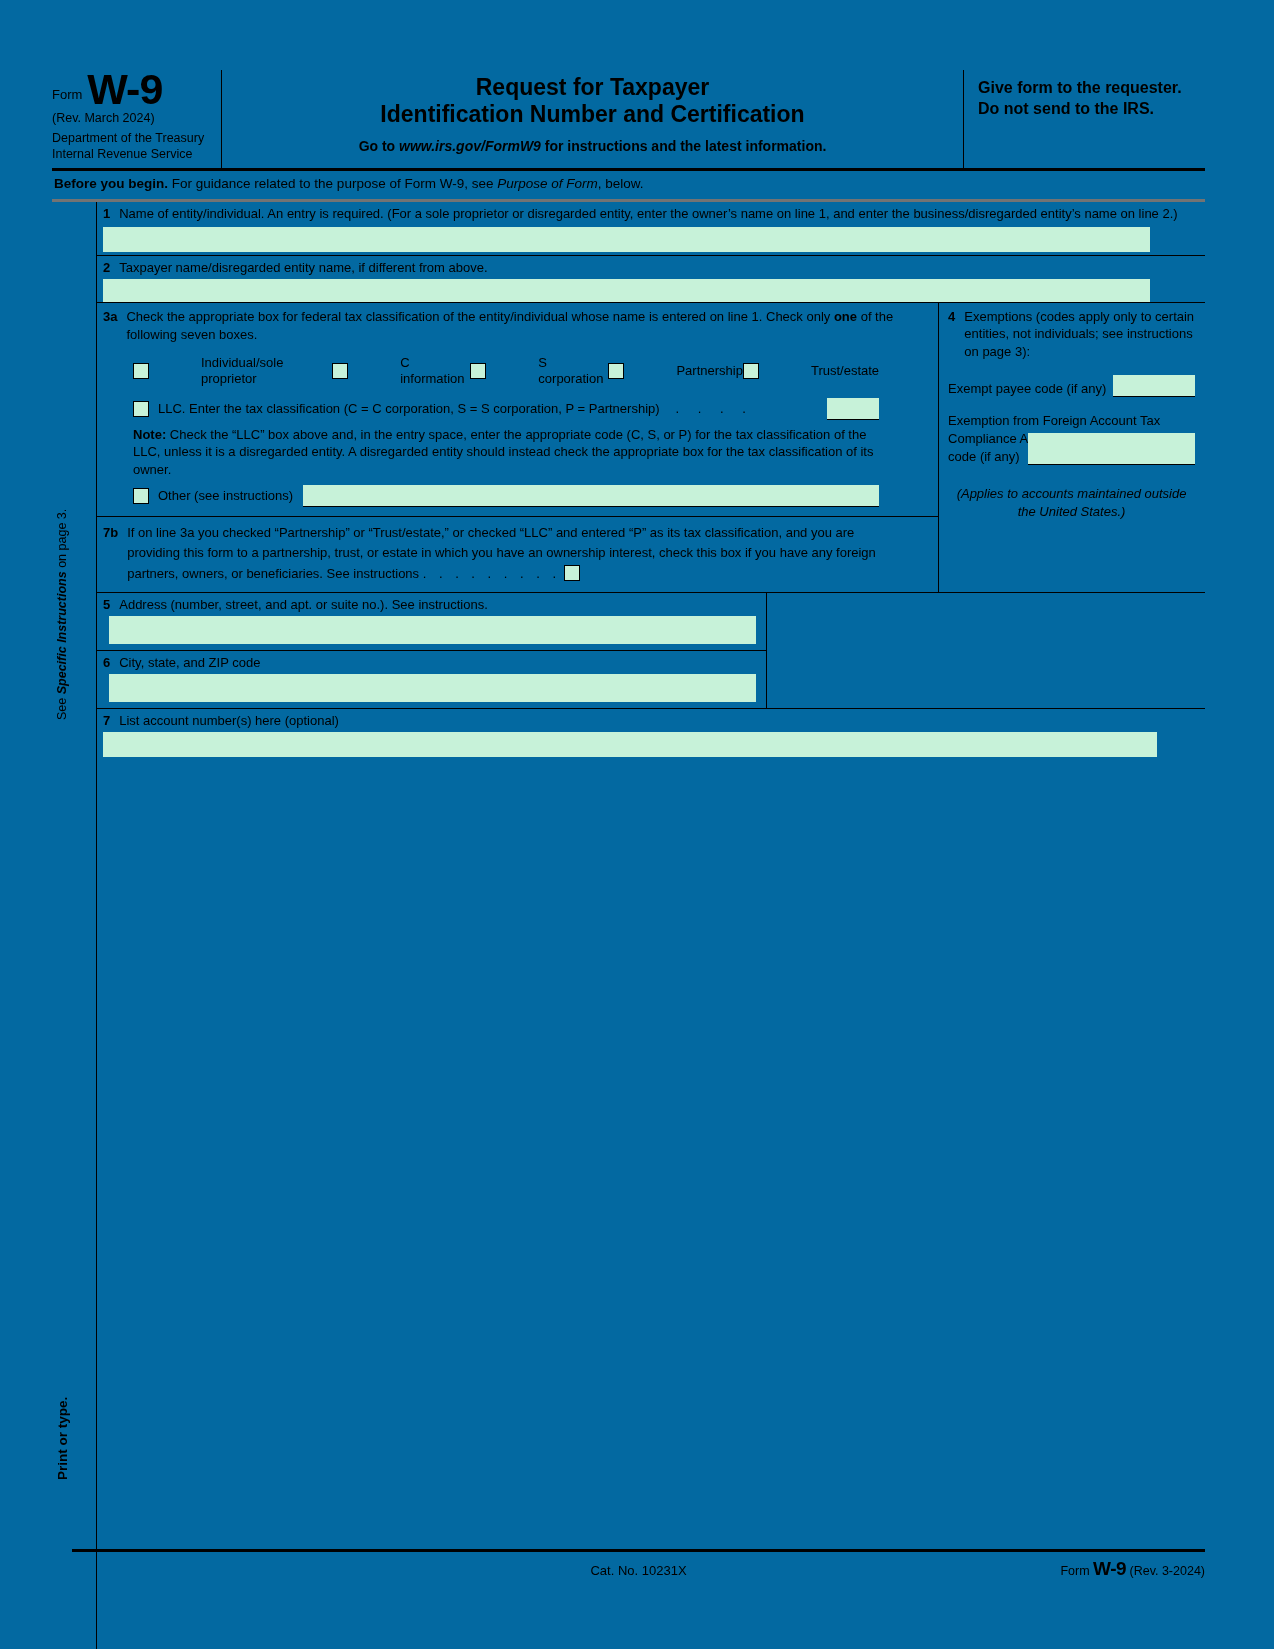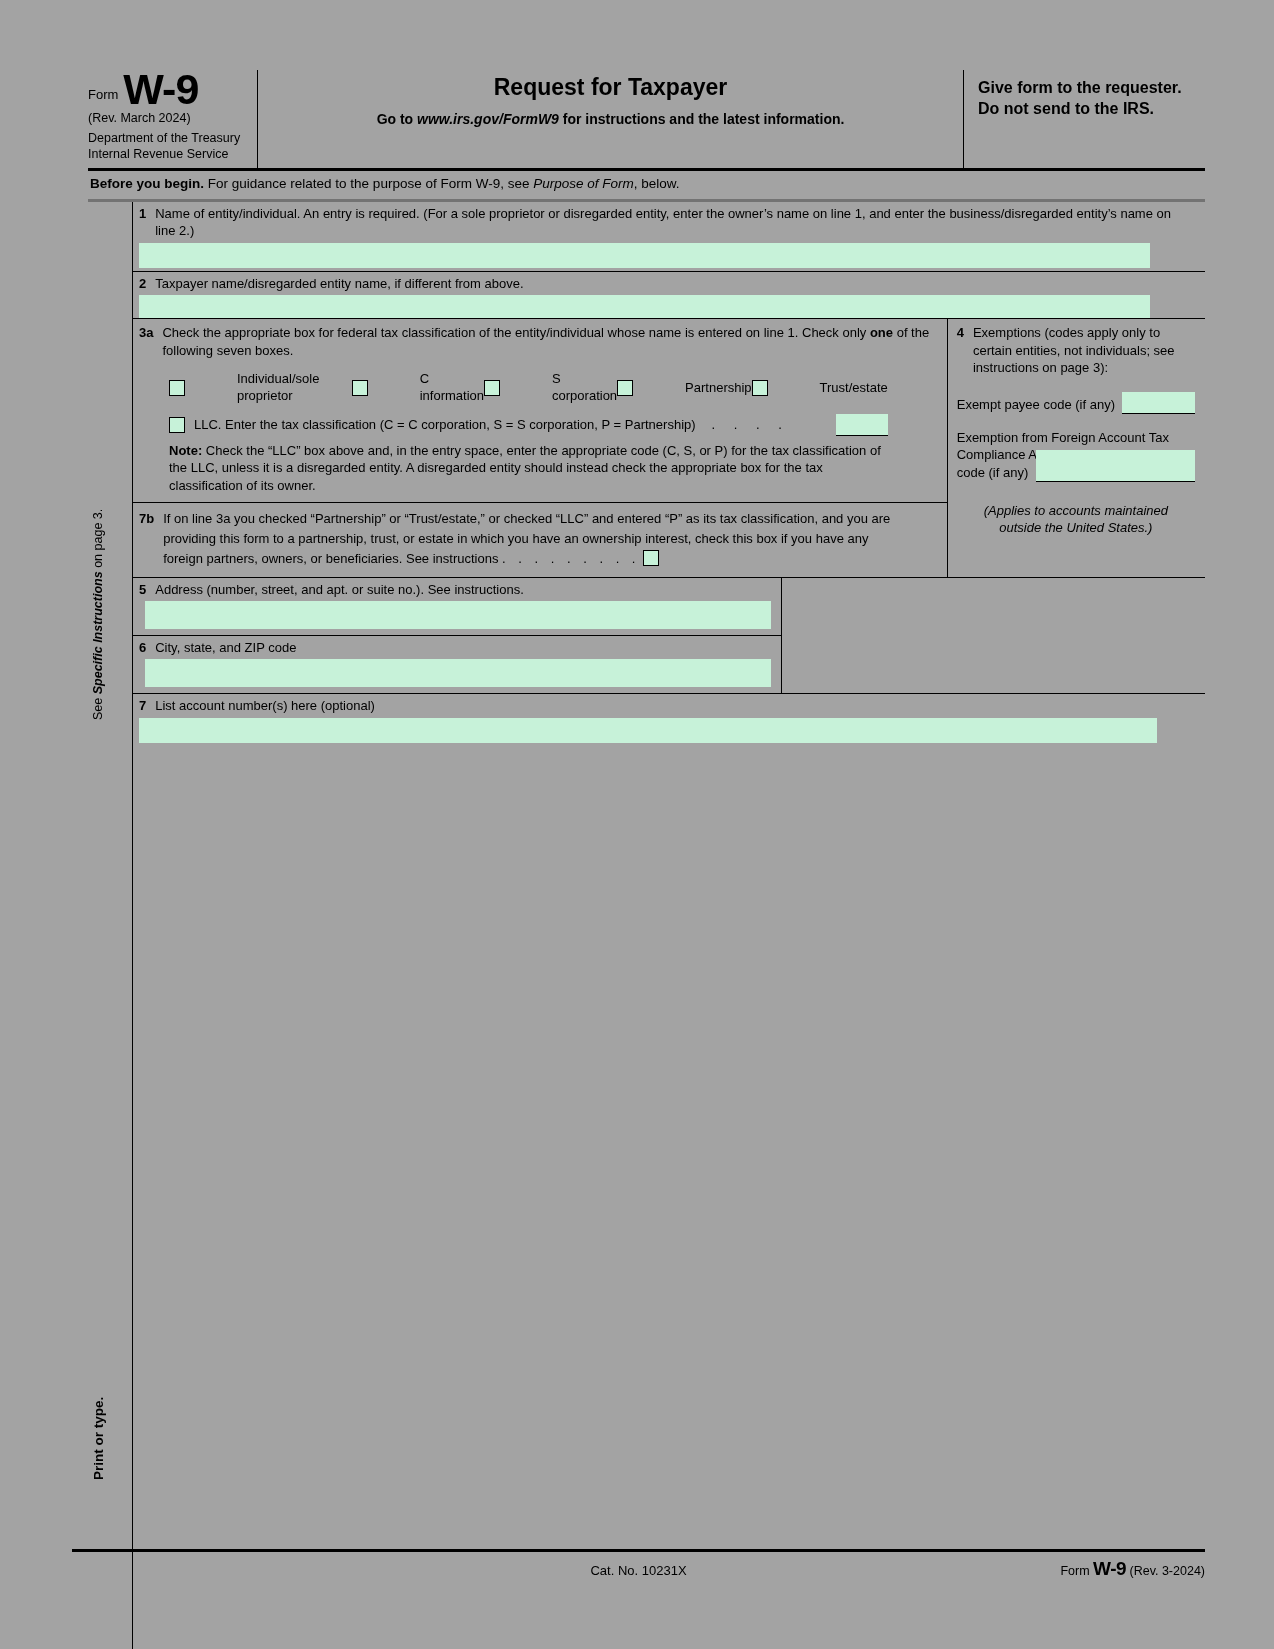--- a/index.html
+++ b/index.html
@@ -1,20 +1,20 @@
 <!DOCTYPE html>
 <html><head>
 <meta charset="utf-8">
 <style>
   * { box-sizing: border-box; }
   html,body { margin:0; padding:0; background:#fff; }
   .page {
-    position:relative; width:1274px; height:1649px; background:#a3a3a3; color:#000;
+    position:relative; width:1274px; height:1649px; background:#0369a1; color:#000;
     font-family:"Liberation Sans", sans-serif; font-size:13.5px; line-height:1.25;
-    padding:70px 69px 0 88px; overflow:hidden;
+    padding:70px 69px 0 52px; overflow:hidden;
   }
   .b { font-weight:bold; } .i { font-style:italic; } .bi { font-weight:bold; font-style:italic; }
 
   
   .hdr { display:flex; border-bottom:3px solid #000; }
   .hdr-left { width:170px; border-right:1.5px solid #000; padding:2px 6px 6px 0; flex:none; }
   .formline { display:flex; align-items:flex-end; gap:5px; }
   .form-word { font-size:13px; padding-bottom:4px; }
   .form-number { font-size:43px; font-weight:bold; line-height:0.82; letter-spacing:-1px; }
   .rev { font-size:12.5px; margin-top:4px; }
@@ -105,20 +105,21 @@
       </div>
       <div class="rev">(Rev. March 2024)</div>
       <div class="dept">
         <div>Department of the Treasury</div>
         <div>Internal Revenue Service</div>
       </div>
     </div>
     <div class="hdr-center">
       <div class="hdr-title">
         <div>Request for Taxpayer</div>
+        <div>Identification Number and Certification</div>
       </div>
       <div class="hdr-goto">
         <span>Go to </span><span class="bi">www.irs.gov/FormW9</span><span> for instructions and the latest information.</span>
       </div>
     </div>
     <div class="hdr-right">Give form to the requester. Do not send to the IRS.</div>
   </div>
 
   <div class="before">
     <span class="b">Before you begin.</span><span> For guidance related to the purpose of Form W-9, see </span><span class="i">Purpose of Form</span><span>, below.</span>
@@ -180,20 +181,25 @@
             </div>
             <div class="llcrow">
               <span class="cb"></span>
               <span class="llc-lbl">LLC. Enter the tax classification (C = C corporation, S = S corporation, P = Partnership)</span>
               <span class="dots">. . . .</span>
               <span class="llc-box"></span>
             </div>
             <div class="note3a">
               <span class="b">Note:</span><span> Check the “LLC” box above and, in the entry space, enter the appropriate code (C, S, or P) for the tax classification of the LLC, unless it is a disregarded entity. A disregarded entity should instead check the appropriate box for the tax classification of its owner.</span>
             </div>
+            <div class="otherrow">
+              <span class="cb"></span>
+              <span class="other-lbl">Other (see instructions)</span>
+              <span class="other-box"></span>
+            </div>
           </div>
           <div class="block3b">
             <span class="num">7b</span>
             <span class="lbl"><span>If on line 3a you checked “Partnership” or “Trust/estate,” or checked “LLC” and entered “P” as its tax classification, and you are providing this form to a partnership, trust, or estate in which you have an ownership interest, check this box if you have any foreign partners, owners, or beneficiaries. See instructions </span><span class="dots3b">. . . . . . . . .</span><span class="cb-inline"></span></span>
           </div>
         </div>
         <div class="cell4">
           <div class="head4">
             <span class="num">4</span>
             <span class="lbl">Exemptions (codes apply only to certain entities, not individuals; see instructions on page 3):</span>

